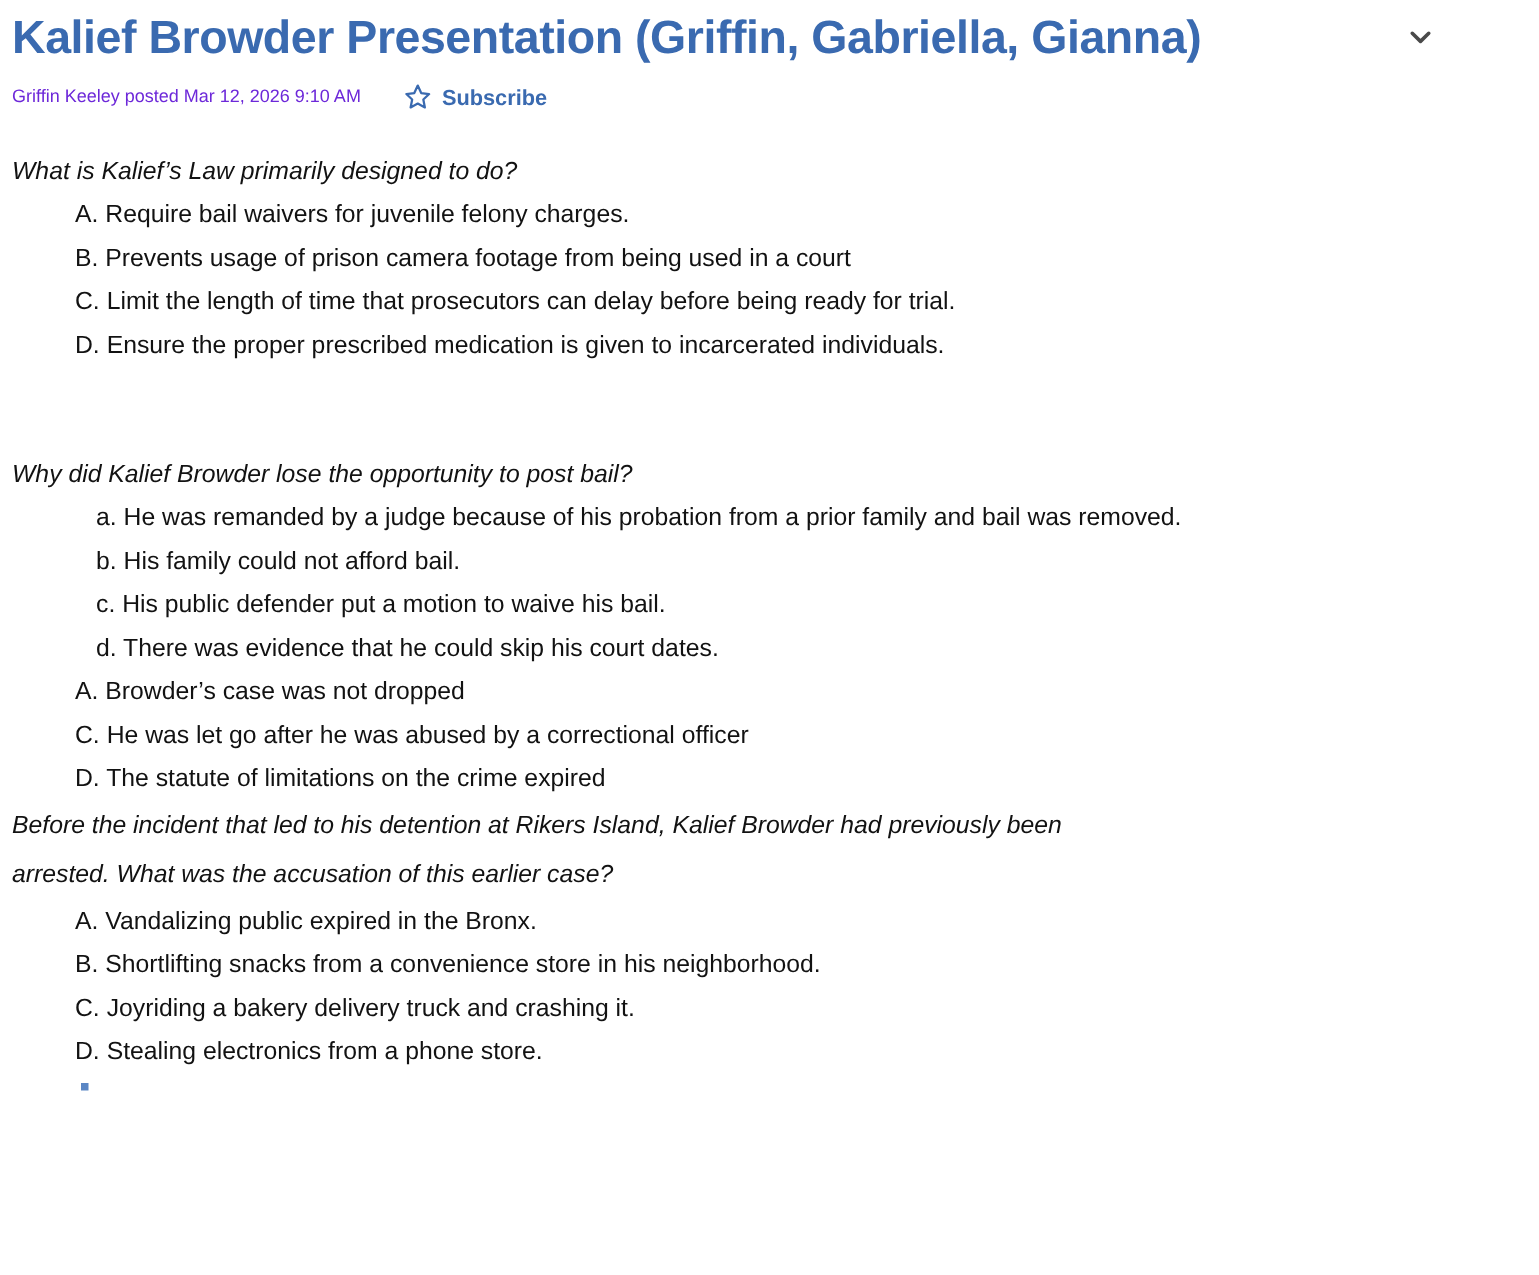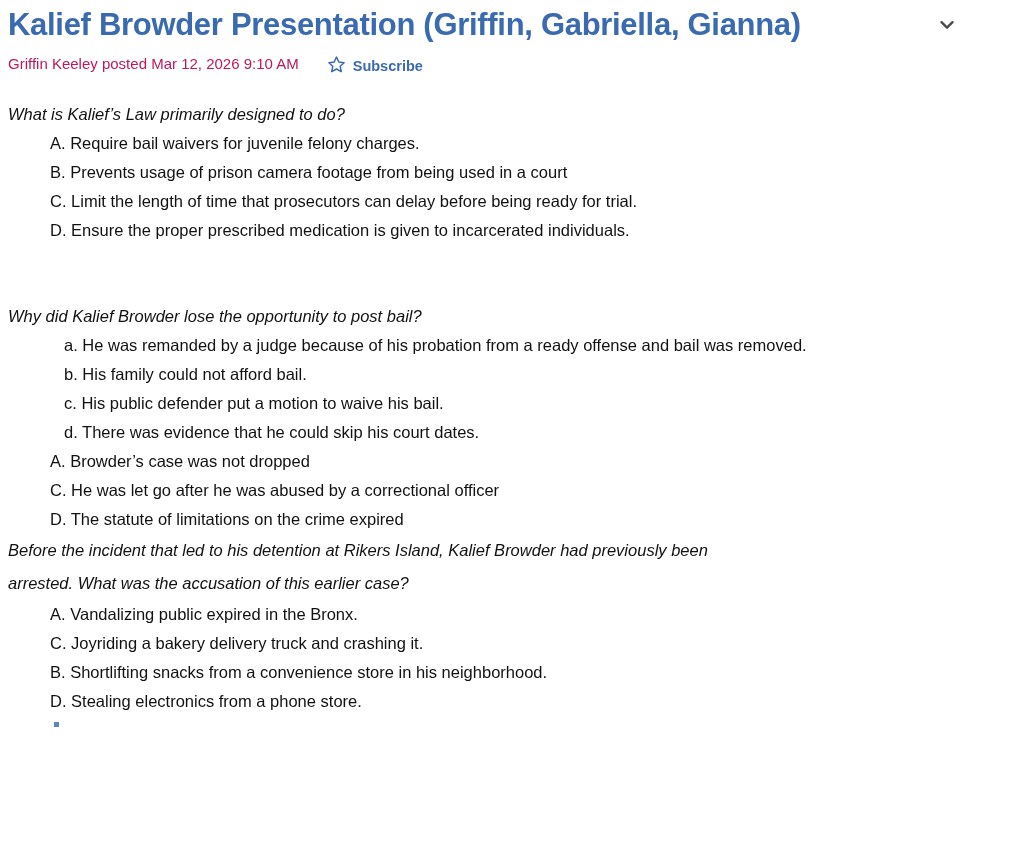--- a/index.html
+++ b/index.html
@@ -57,23 +57,23 @@
     cursor: pointer;
   }
   .chevron-btn svg { display: block; }
 
   .byline-row {
     display: flex;
     align-items: center;
     margin-top: 8px;
   }
   .byline {
-    font-size: 15px;
+    font-size: 12px;
     line-height: 20px;
-    color: #be185d;
+    color: #6d28d9;
     white-space: nowrap;
   }
   .subscribe {
     display: flex;
     align-items: flex-end;
     margin-left: 28px;
     cursor: pointer;
     white-space: nowrap;
   }
   .star-icon {
@@ -176,42 +176,42 @@
         <li class="opt-item">C. Limit the length of time that prosecutors can delay before being ready for trial.</li>
         <li class="opt-item">D. Ensure the proper prescribed medication is given to incarcerated individuals.</li>
       </ul>
     </div>
 
     <div class="spacer-gap"></div>
 
     <div class="question-block">
       <p class="q-text">Why did Kalief Browder lose the opportunity to post bail?</p>
       <ul class="opt-list lower">
-        <li class="opt-item">a. He was remanded by a judge because of his probation from a ready offense and bail was removed.</li>
+        <li class="opt-item">a. He was remanded by a judge because of his probation from a prior family and bail was removed.</li>
         <li class="opt-item">b. His family could not afford bail.</li>
         <li class="opt-item">c. His public defender put a motion to waive his bail.</li>
         <li class="opt-item">d. There was evidence that he could skip his court dates.</li>
       </ul>
     </div>
 
     <div class="question-block">
       <ul class="opt-list upper">
         <li class="opt-item">A. Browder’s case was not dropped</li>
         <li class="opt-item">C. He was let go after he was abused by a correctional officer</li>
         <li class="opt-item">D. The statute of limitations on the crime expired</li>
       </ul>
     </div>
 
     <div class="question-block">
       <p class="q-text loose">Before the incident that led to his detention at Rikers Island, Kalief Browder had previously been</p>
       <p class="q-text loose">arrested. What was the accusation of this earlier case?</p>
       <ul class="opt-list upper">
         <li class="opt-item">A. Vandalizing public expired in the Bronx.</li>
+        <li class="opt-item">B. Shortlifting snacks from a convenience store in his neighborhood.</li>
         <li class="opt-item">C. Joyriding a bakery delivery truck and crashing it.</li>
-        <li class="opt-item">B. Shortlifting snacks from a convenience store in his neighborhood.</li>
         <li class="opt-item">D. Stealing electronics from a phone store.</li>
       </ul>
     </div>
 
     <div class="trailing-mark">
       <span class="dot"></span>
     </div>
 
   </div>
 

